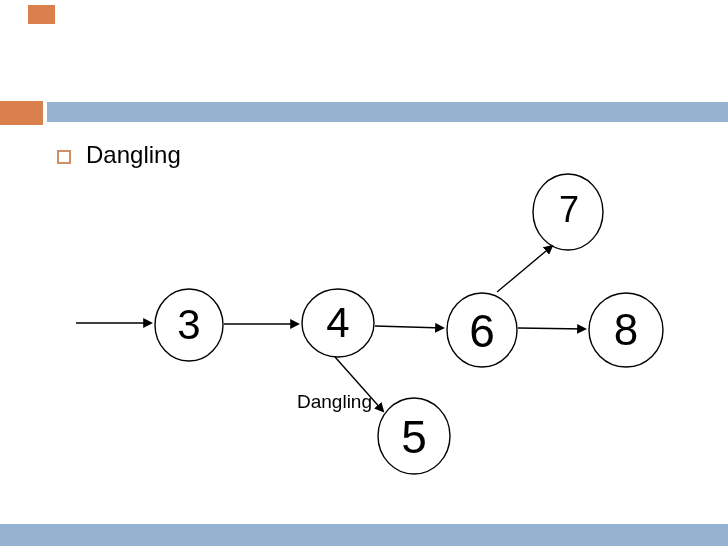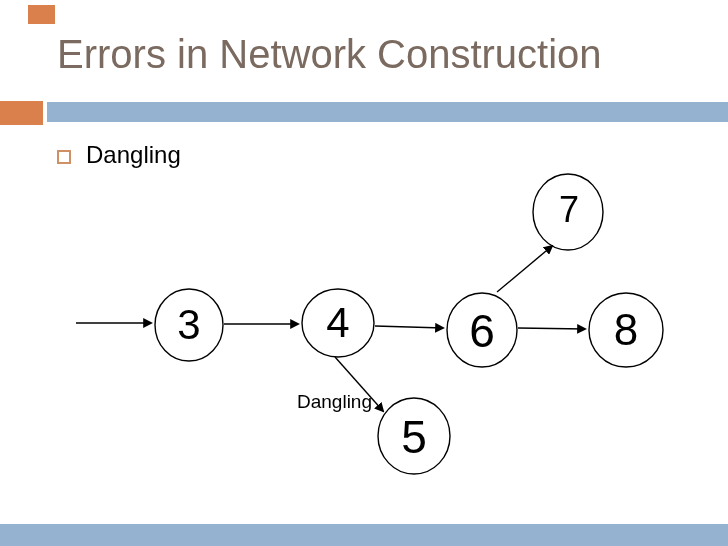--- a/index.html
+++ b/index.html
@@ -78,21 +78,20 @@
     background: #95b3d0;
   }
 </style>
 </head>
 <body>
 
 <div class="slide">
 
   <div class="top-accent"></div>
 
-  <div class="title">Errors in Network Construction</div>
 
   <div class="divider-orange"></div>
   <div class="divider-blue"></div>
 
   <div class="bullet-row">
     <div class="bullet-square"></div>
     <div class="bullet-label">Dangling</div>
   </div>
 
   <svg class="diagram-svg" width="728" height="546" viewBox="0 0 728 546">

